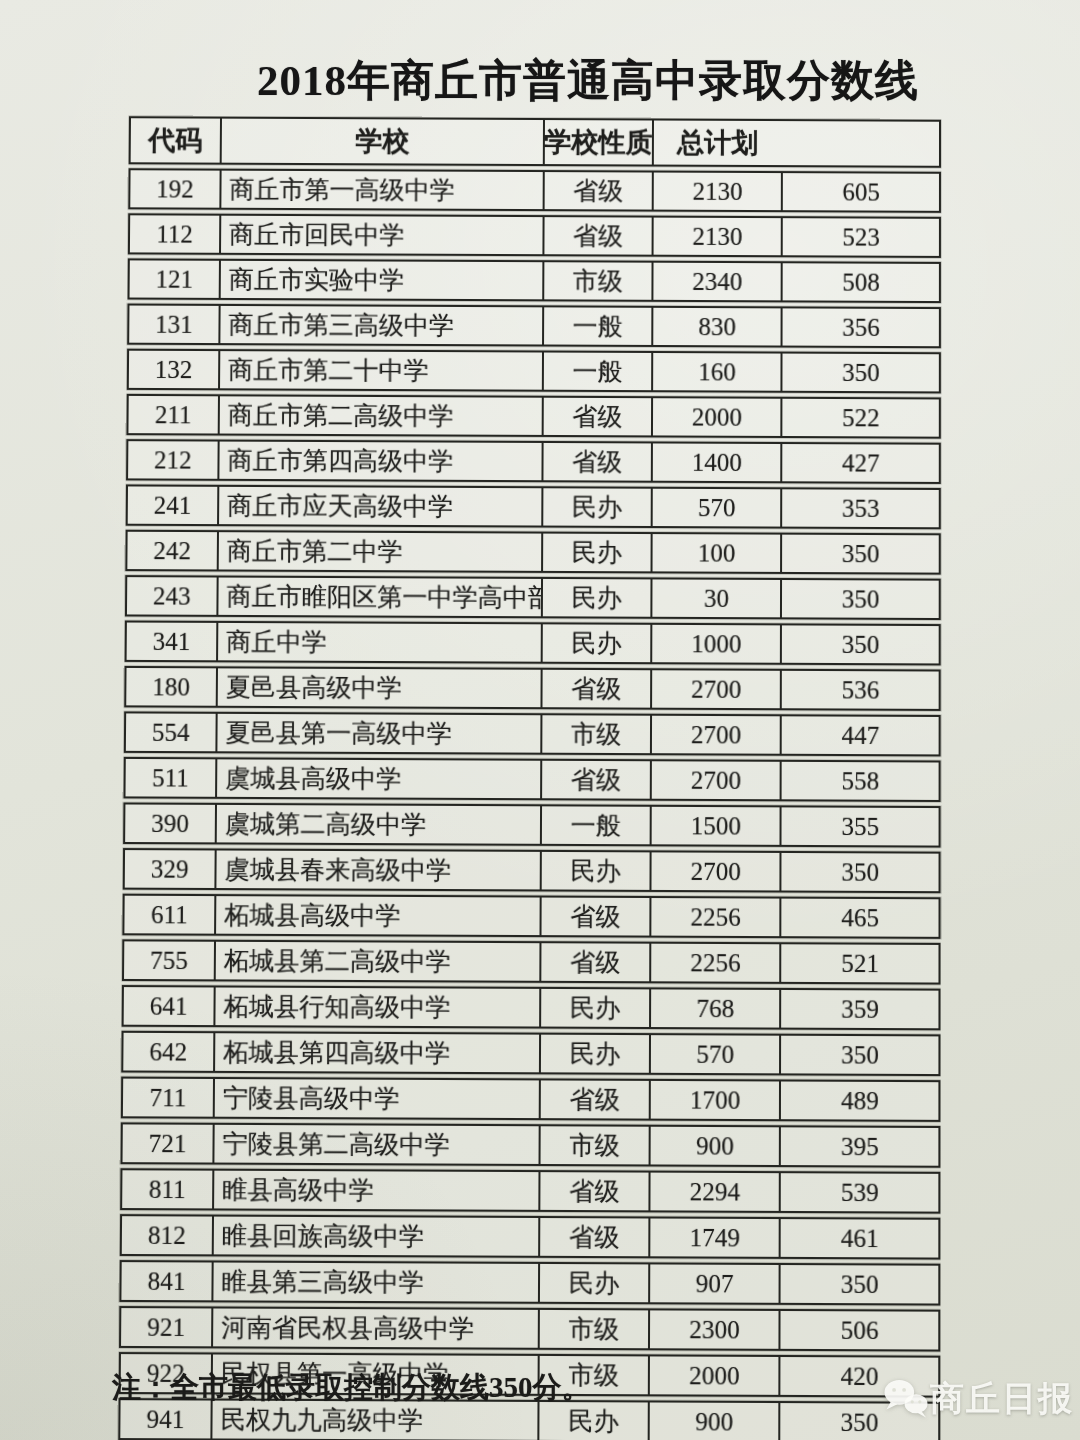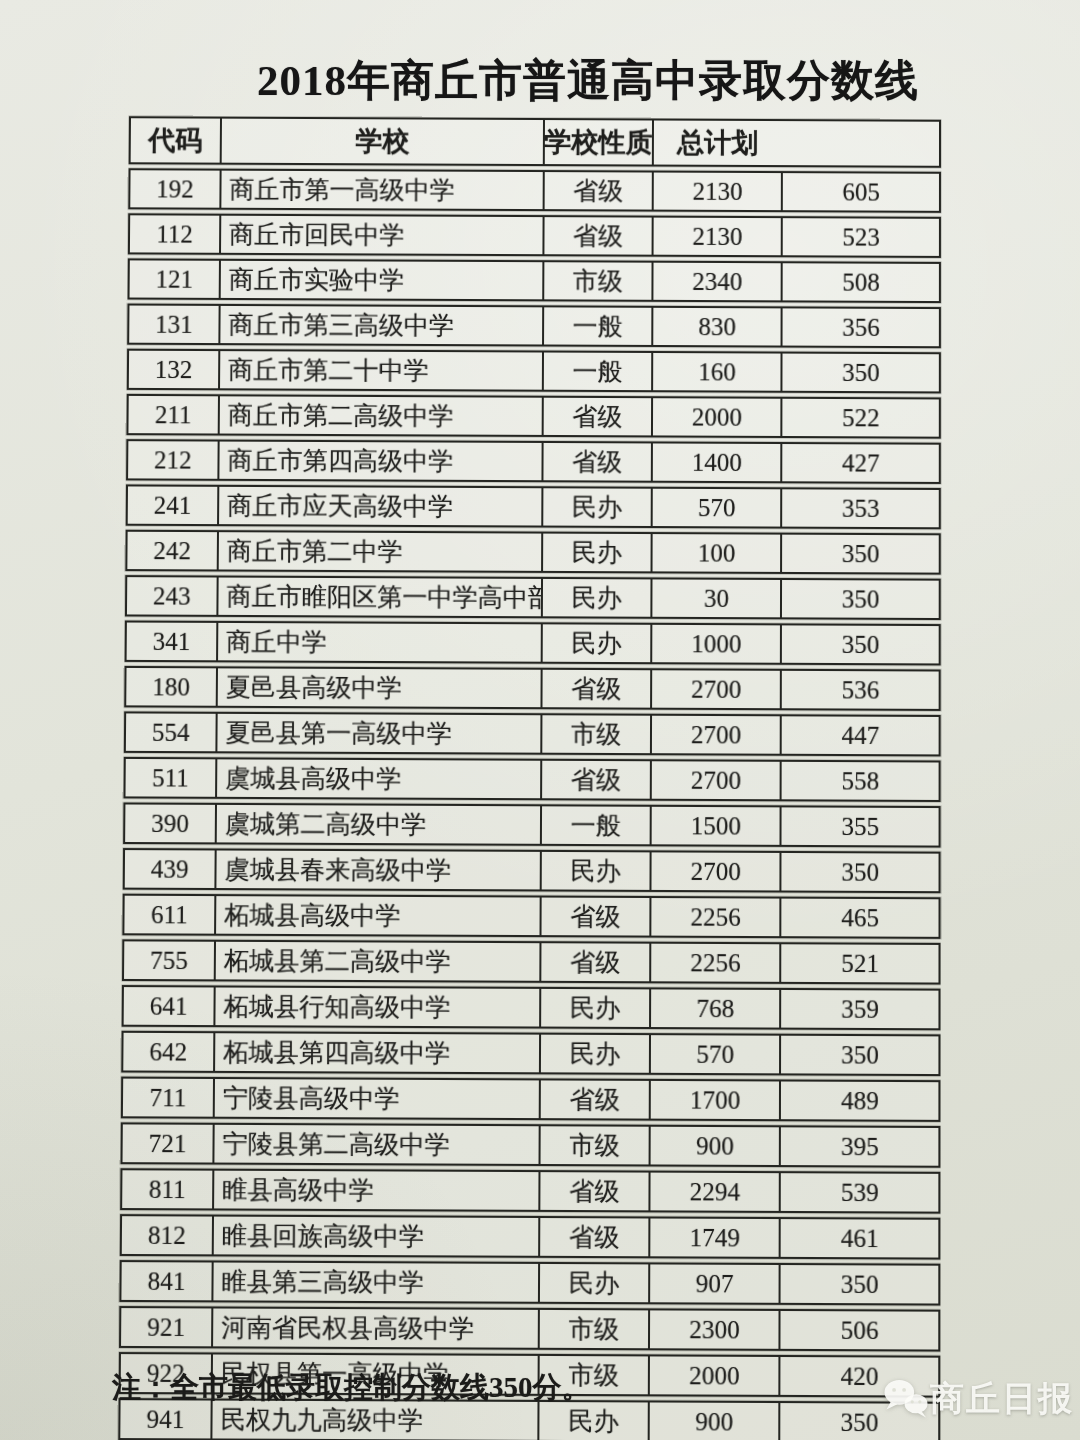--- a/index.html
+++ b/index.html
@@ -178,21 +178,21 @@
           <div class="cell c4">558</div>
         </div>
         <div class="row">
           <div class="cell c0">390</div>
           <div class="cell c1">虞城第二高级中学</div>
           <div class="cell c2">一般</div>
           <div class="cell c3">1500</div>
           <div class="cell c4">355</div>
         </div>
         <div class="row">
-          <div class="cell c0">439</div>
+          <div class="cell c0">329</div>
           <div class="cell c1">虞城县春来高级中学</div>
           <div class="cell c2">民办</div>
           <div class="cell c3">2700</div>
           <div class="cell c4">350</div>
         </div>
         <div class="row">
           <div class="cell c0">611</div>
           <div class="cell c1">柘城县高级中学</div>
           <div class="cell c2">省级</div>
           <div class="cell c3">2256</div>

